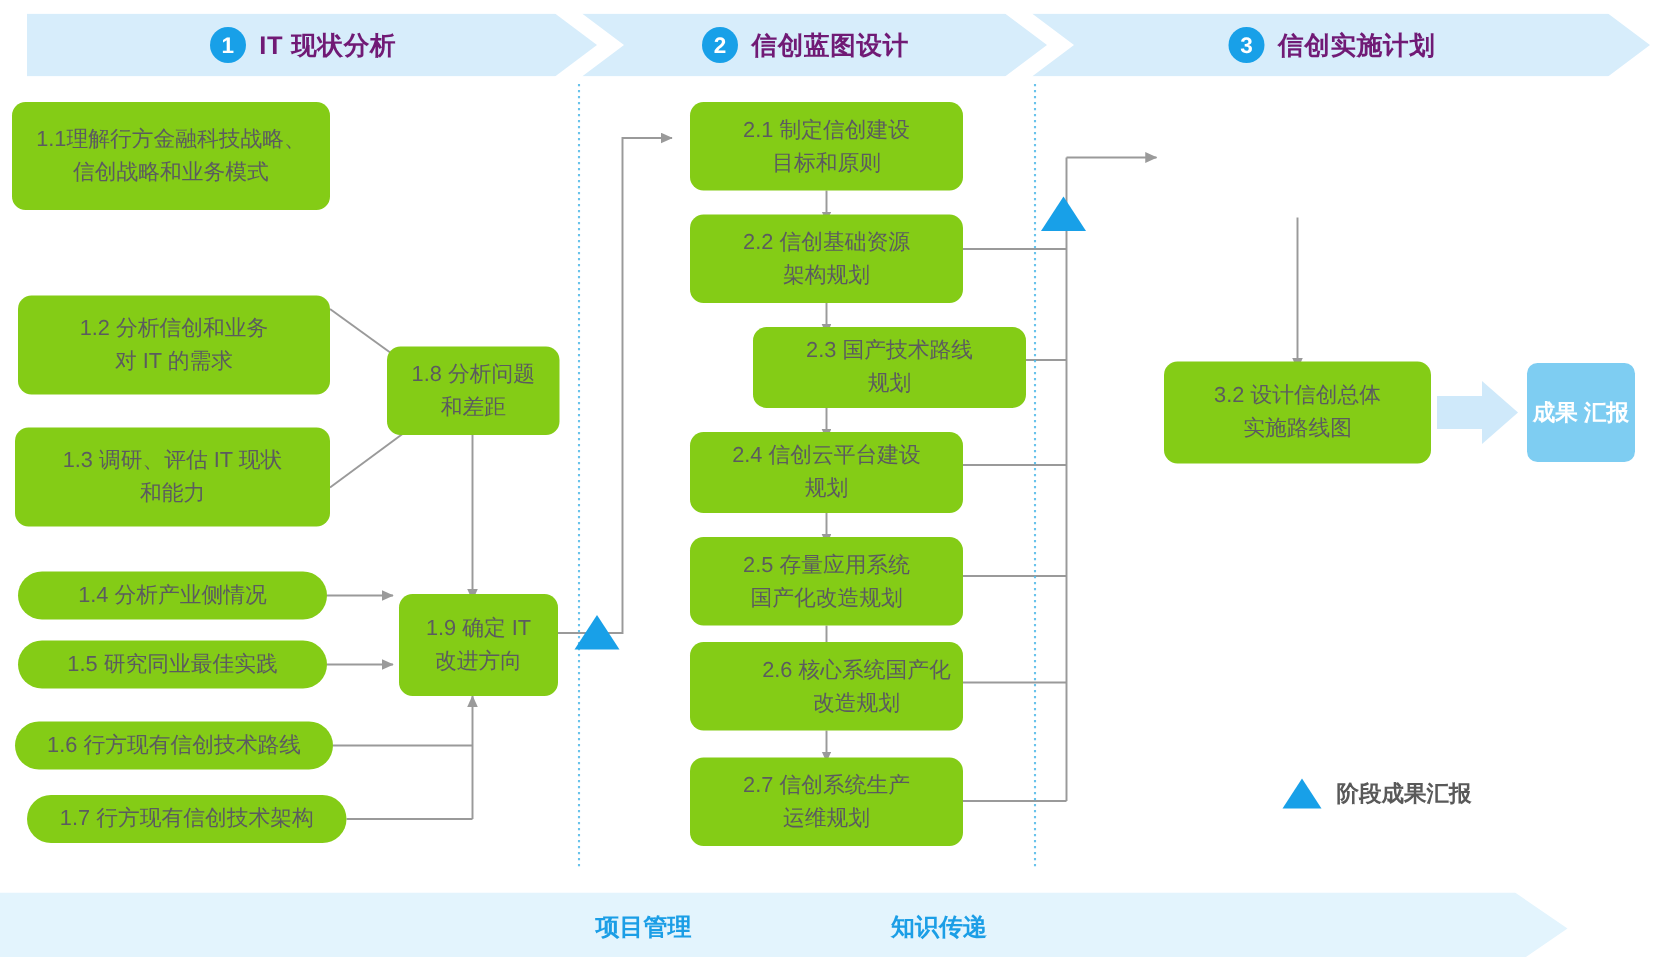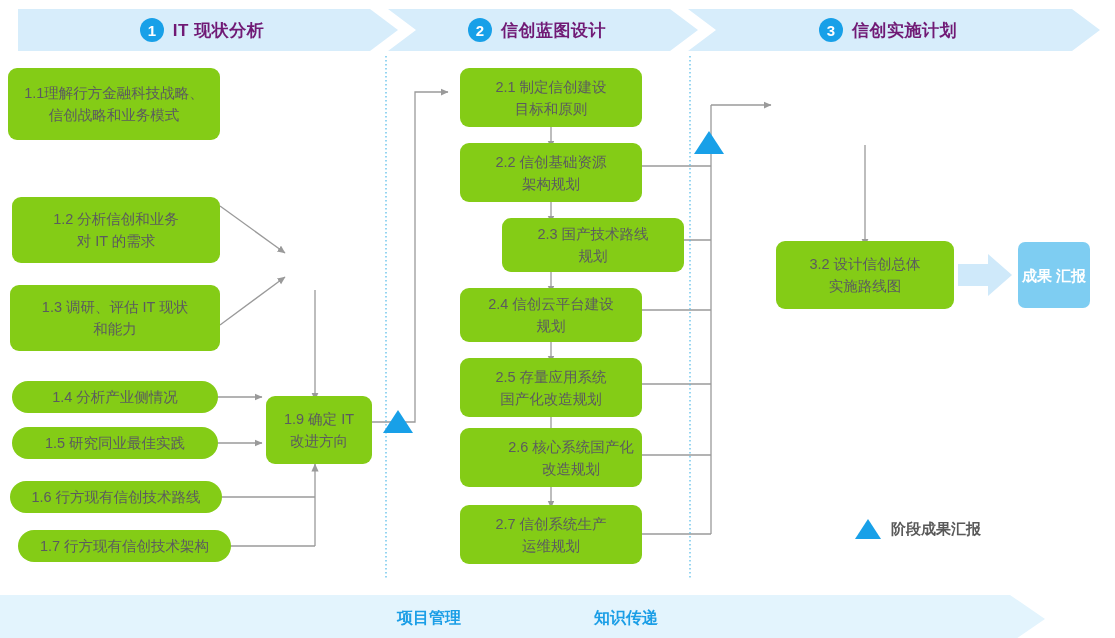--- a/index.html
+++ b/index.html
@@ -220,20 +220,26 @@
   </div>
 
   <div class="box" style="left:10px;top:481px;width:212px;height:32px;border-radius:16px;">
     <span>1.6 行方现有信创技术路线</span>
   </div>
 
   <div class="box" style="left:18px;top:530px;width:213px;height:32px;border-radius:16px;">
     <span>1.7 行方现有信创技术架构</span>
   </div>
 
+  <div class="box" style="left:258px;top:231px;width:115px;height:59px;">
+    <div>
+      <span>1.8 分析问题</span>
+      <span>和差距</span>
+    </div>
+  </div>
 
   <div class="box" style="left:266px;top:396px;width:106px;height:68px;">
     <div>
       <span>1.9 确定 IT</span>
       <span>改进方向</span>
     </div>
   </div>
 
   <div class="box" style="left:460px;top:68px;width:182px;height:59px;">
     <div>

